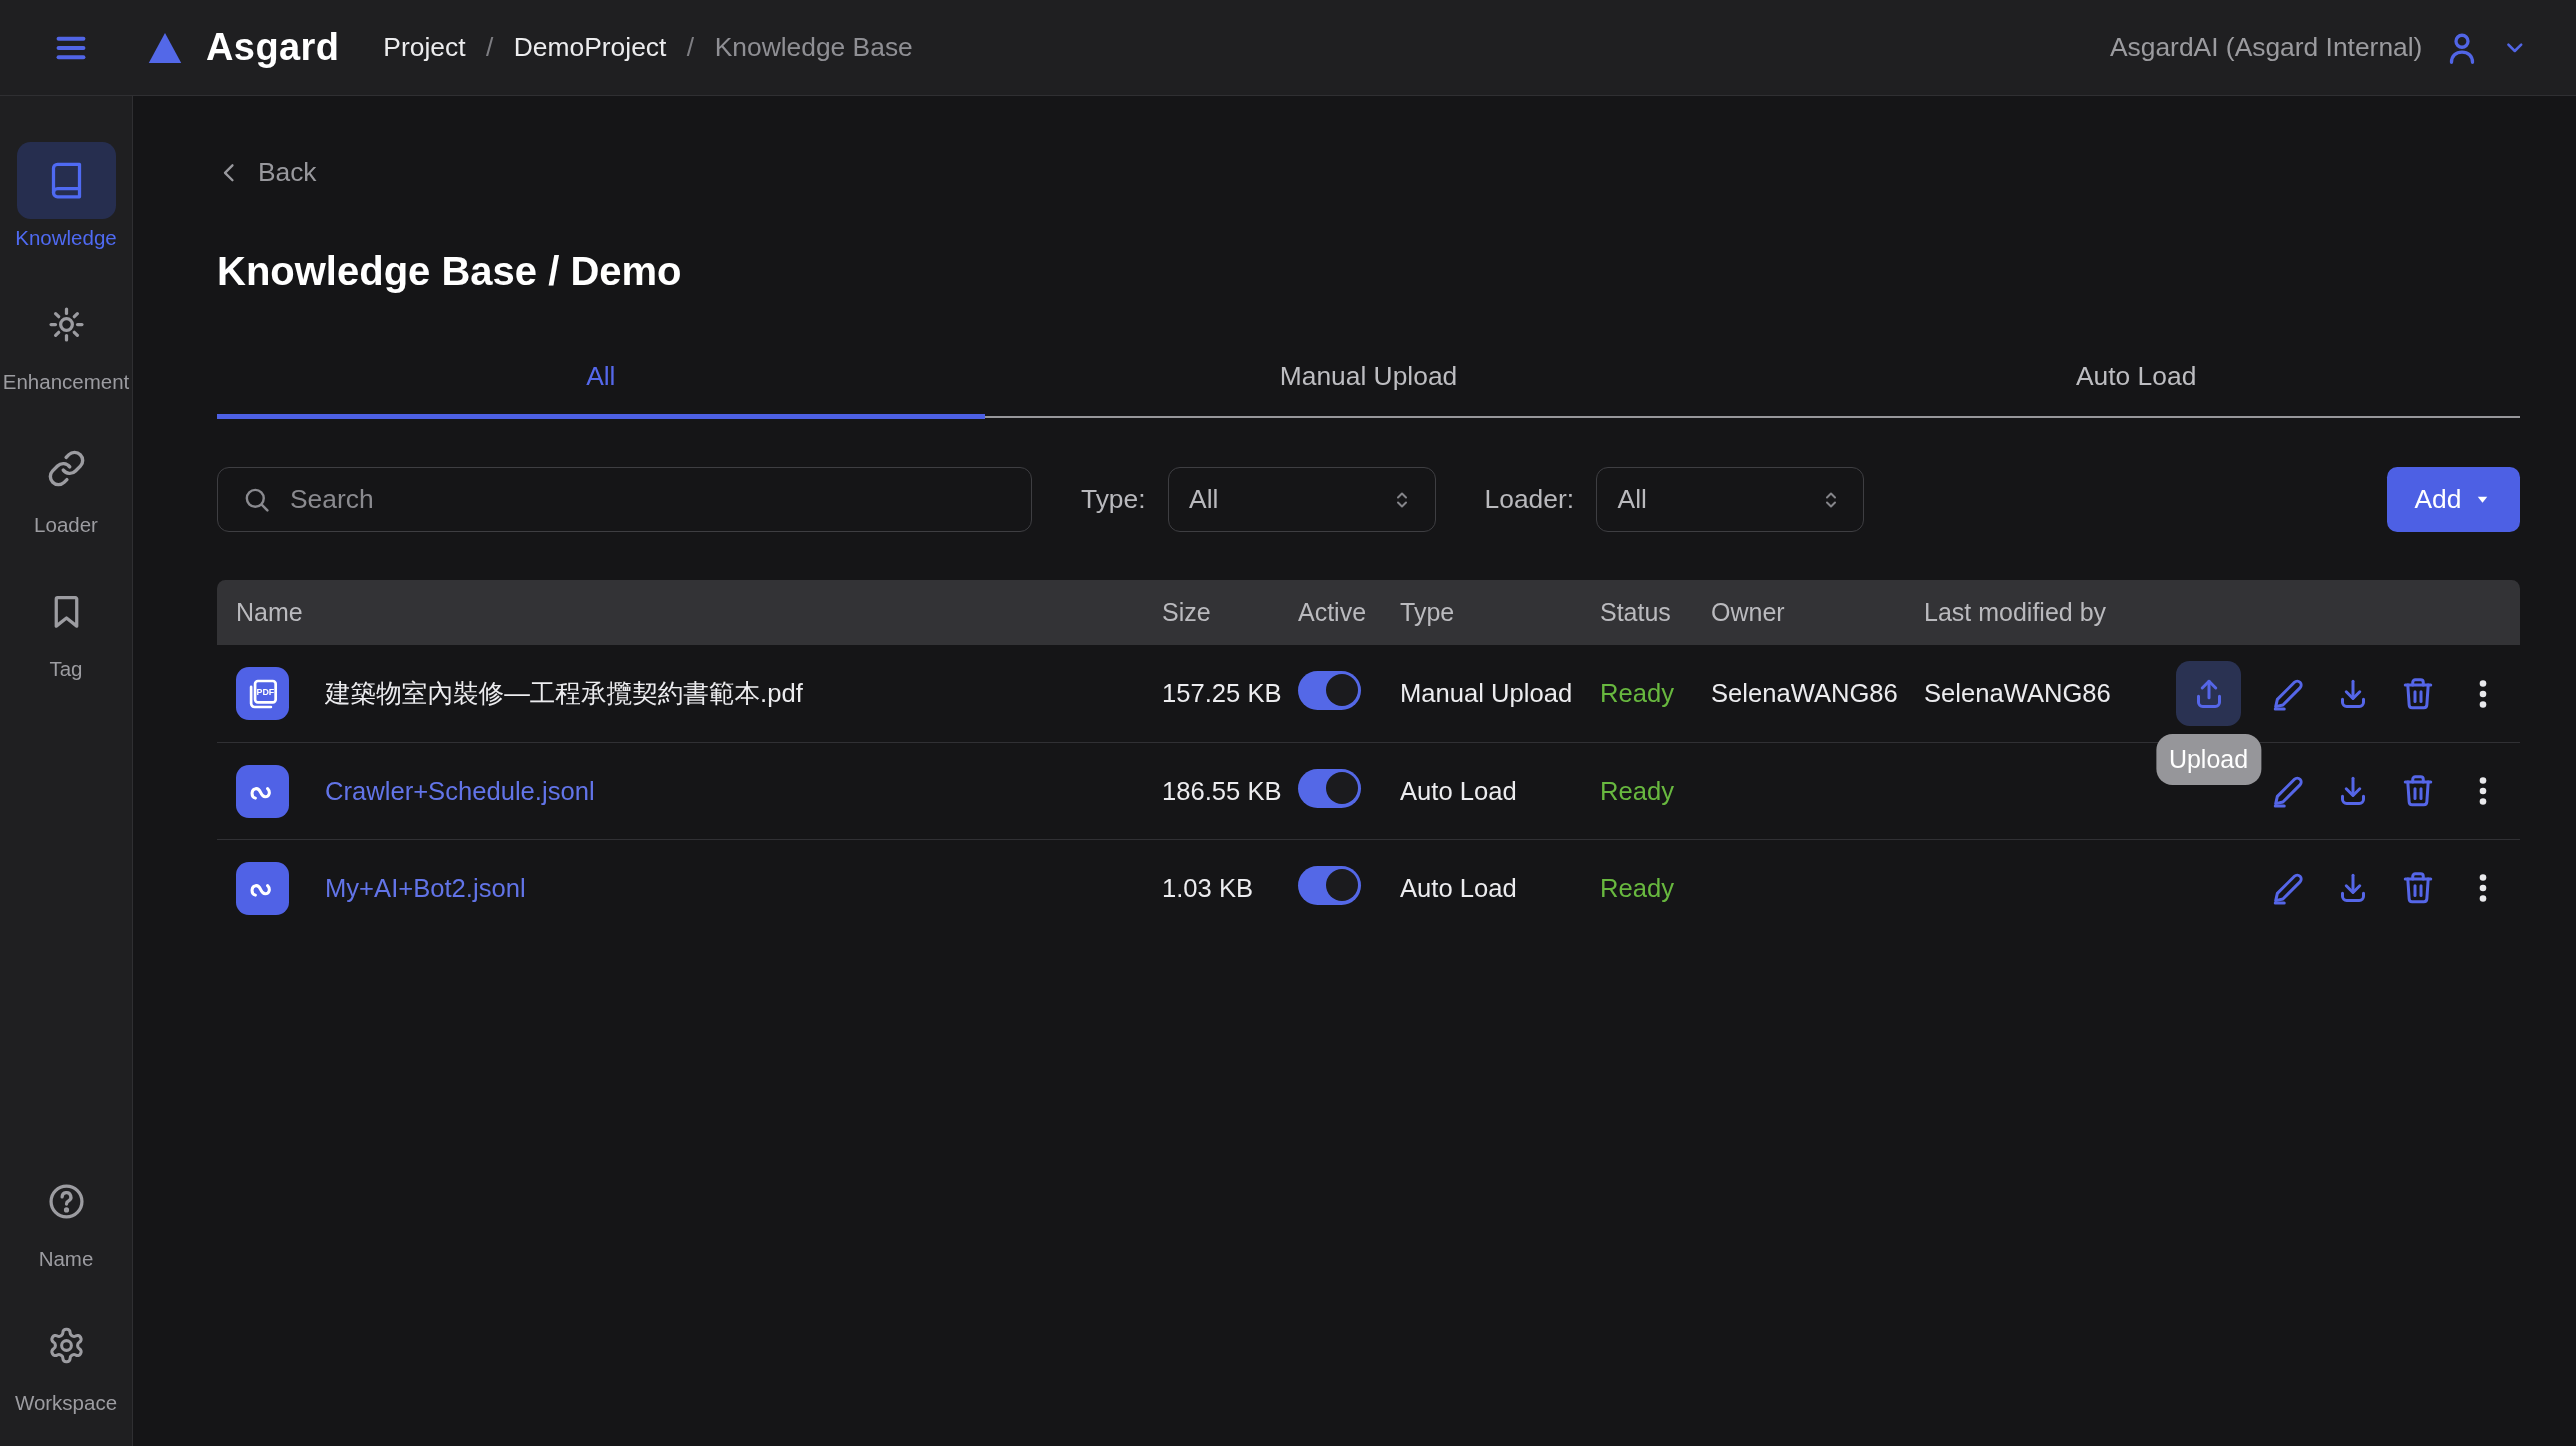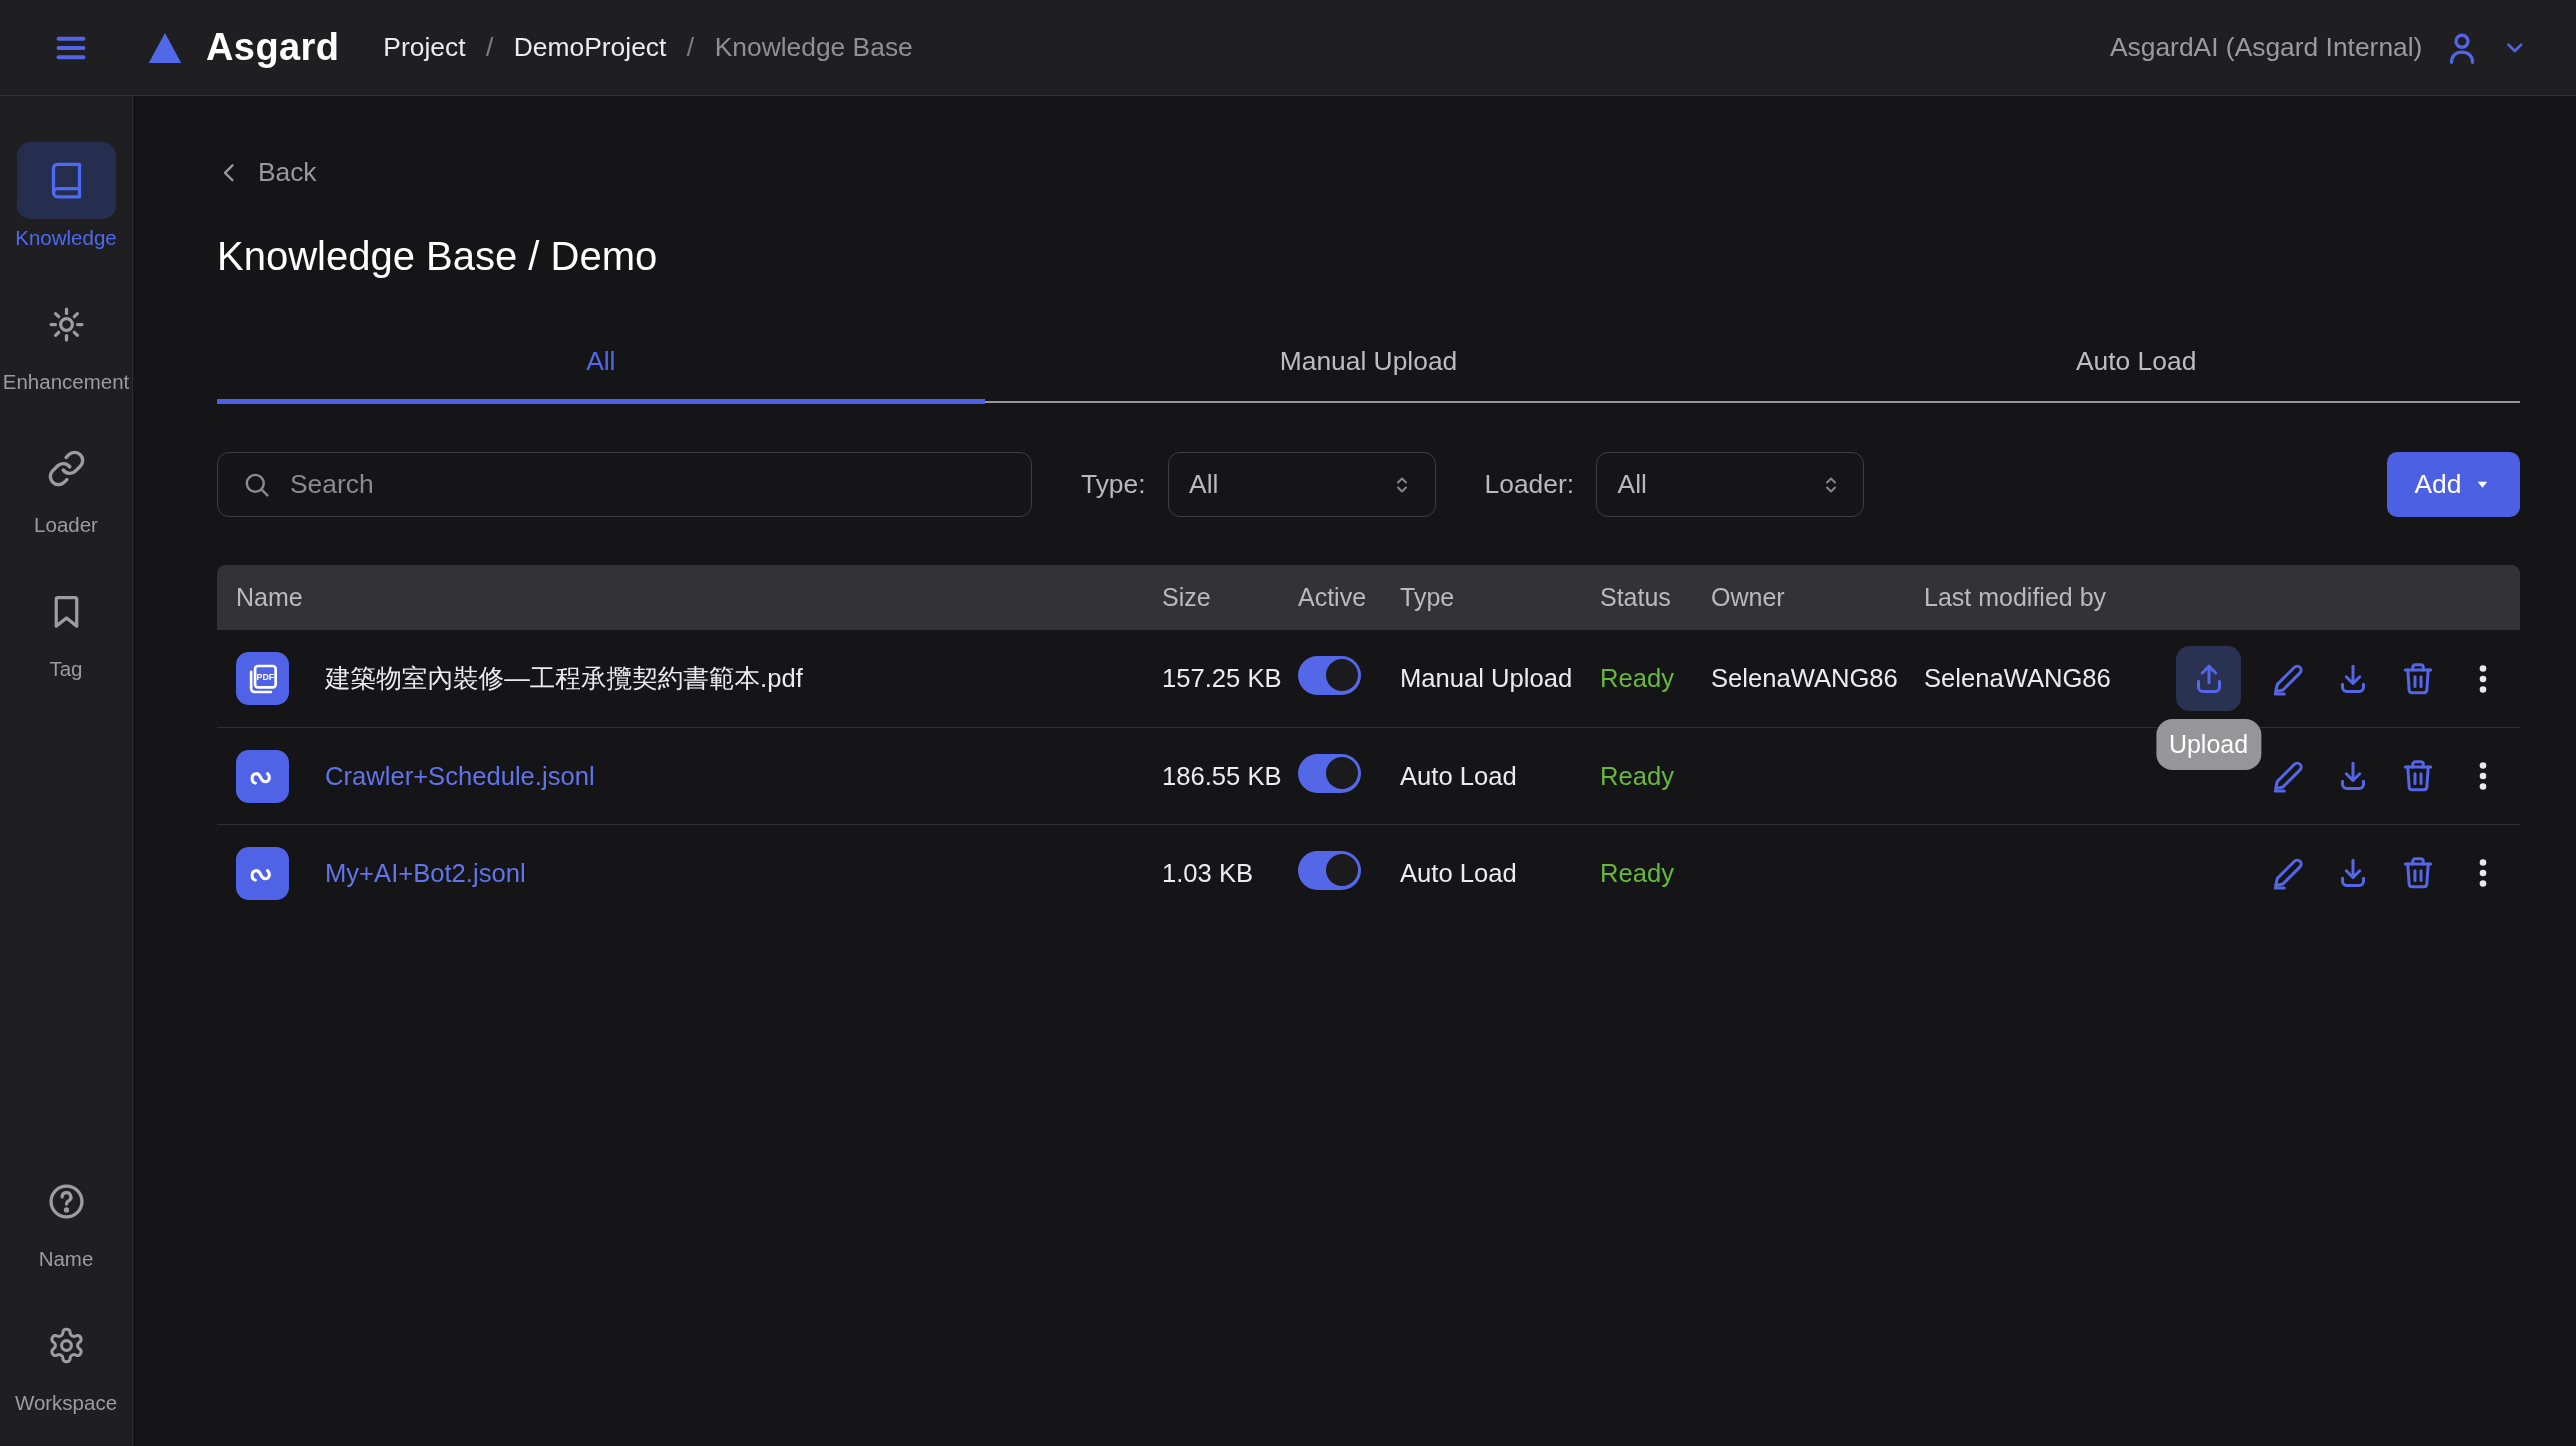--- a/index.html
+++ b/index.html
@@ -35,21 +35,21 @@
   .nav-icon-wrap svg { width:39px; height:39px; }
   .nav-label { font-size:20.5px; color:#9c9ca1; }
   .nav-item.active .nav-label { color:#4f6af2; }
   .sidebar-spacer { flex:1; }
 
   
   .main { flex:1; padding:0 82px 0 84px; position:relative; }
   .back-row { margin-top:61px; display:flex; align-items:center; gap:15.3px;
     color:#98989d; font-size:26.4px; cursor:pointer; width:max-content; }
   .back-row svg { width:25.6px; height:25.6px; }
-  .page-title { margin-top:46px; font-size:40px; font-weight:400; color:#ffffff; }
+  .page-title { margin-top:61px; font-size:40px; font-weight:700; color:#ffffff; }
 
   .tabs { display:flex; margin-top:67px; border-bottom:2.6px solid #97979b; }
   .tab { flex:1; text-align:center; font-size:26.4px; color:#bdbdc1; padding-bottom:24px;
     cursor:pointer; position:relative; }
   .tab.active { color:#5568ea; }
   .tab.active::after { content:''; position:absolute; left:0; right:0; bottom:-2.6px;
     height:4.3px; background:#4d60e4; }
 
   
   .filters { display:flex; align-items:center; margin-top:49px; }

